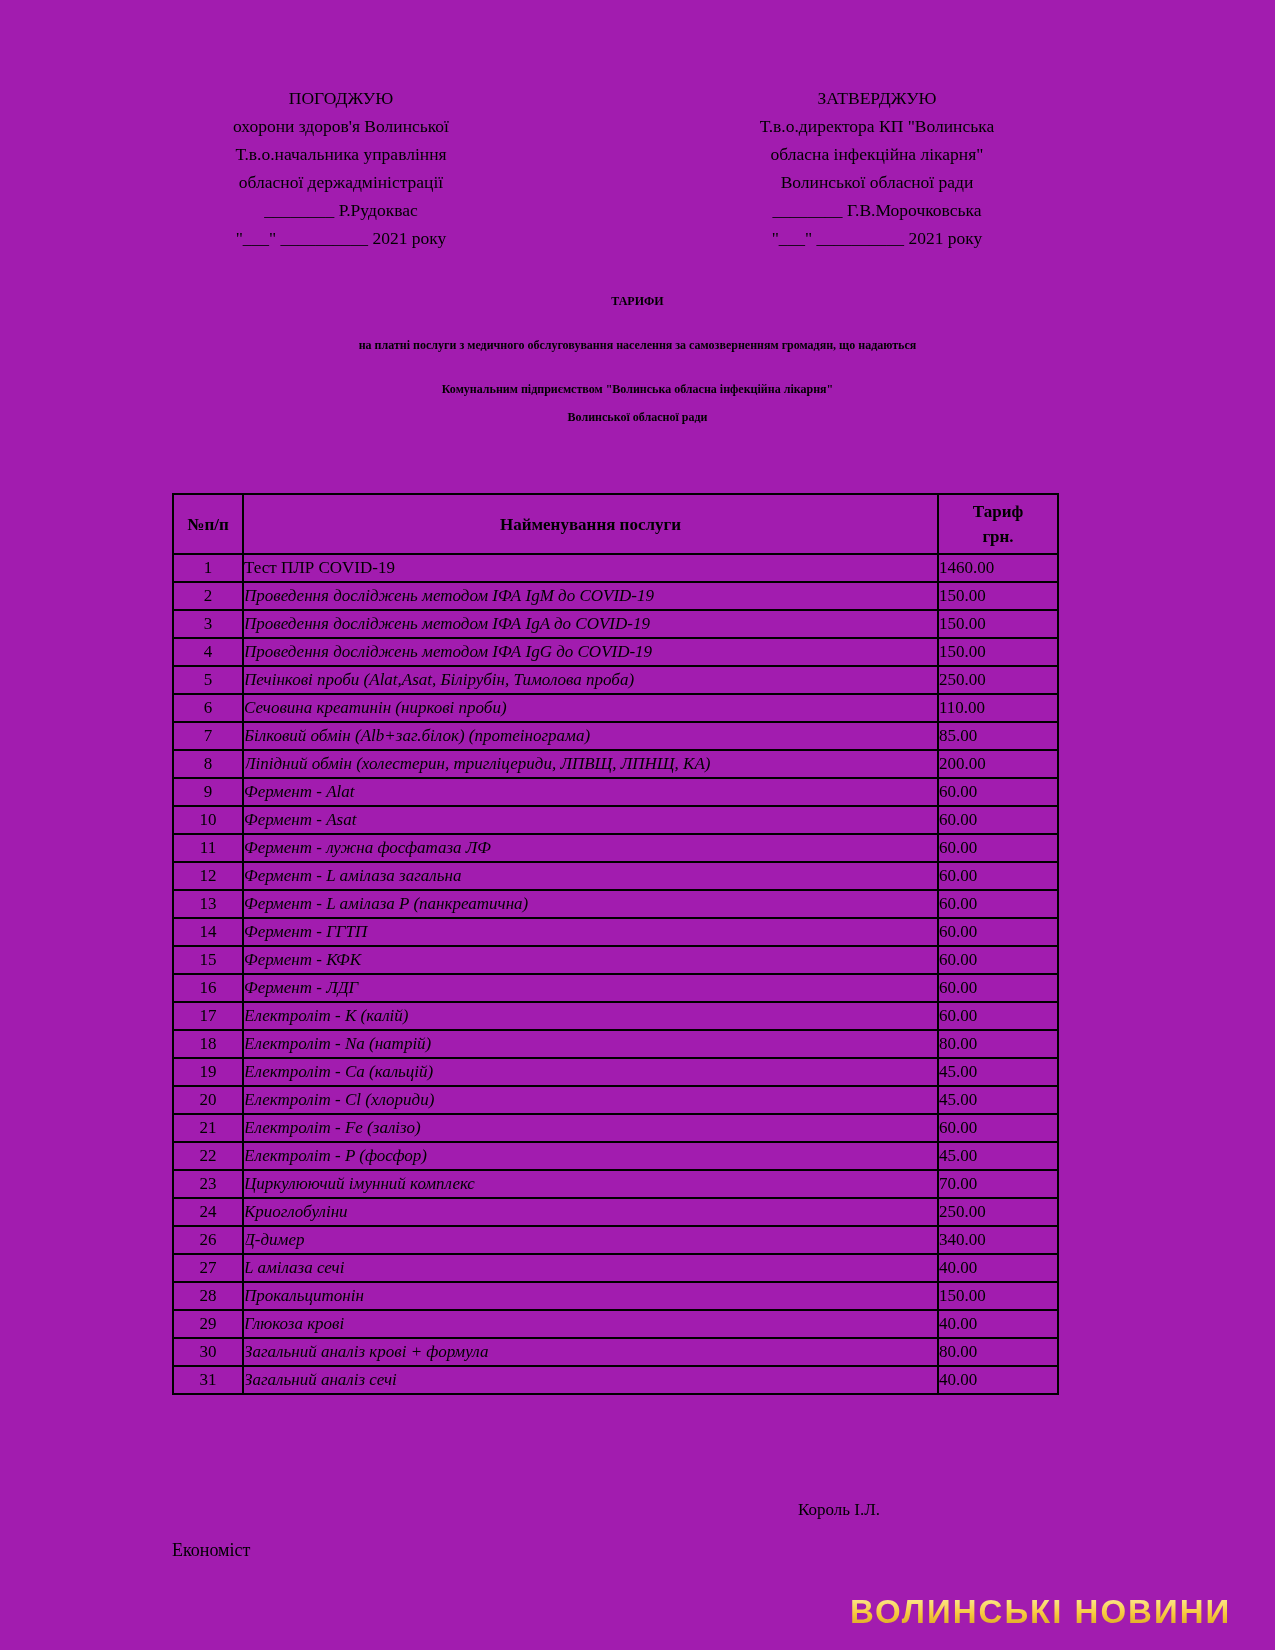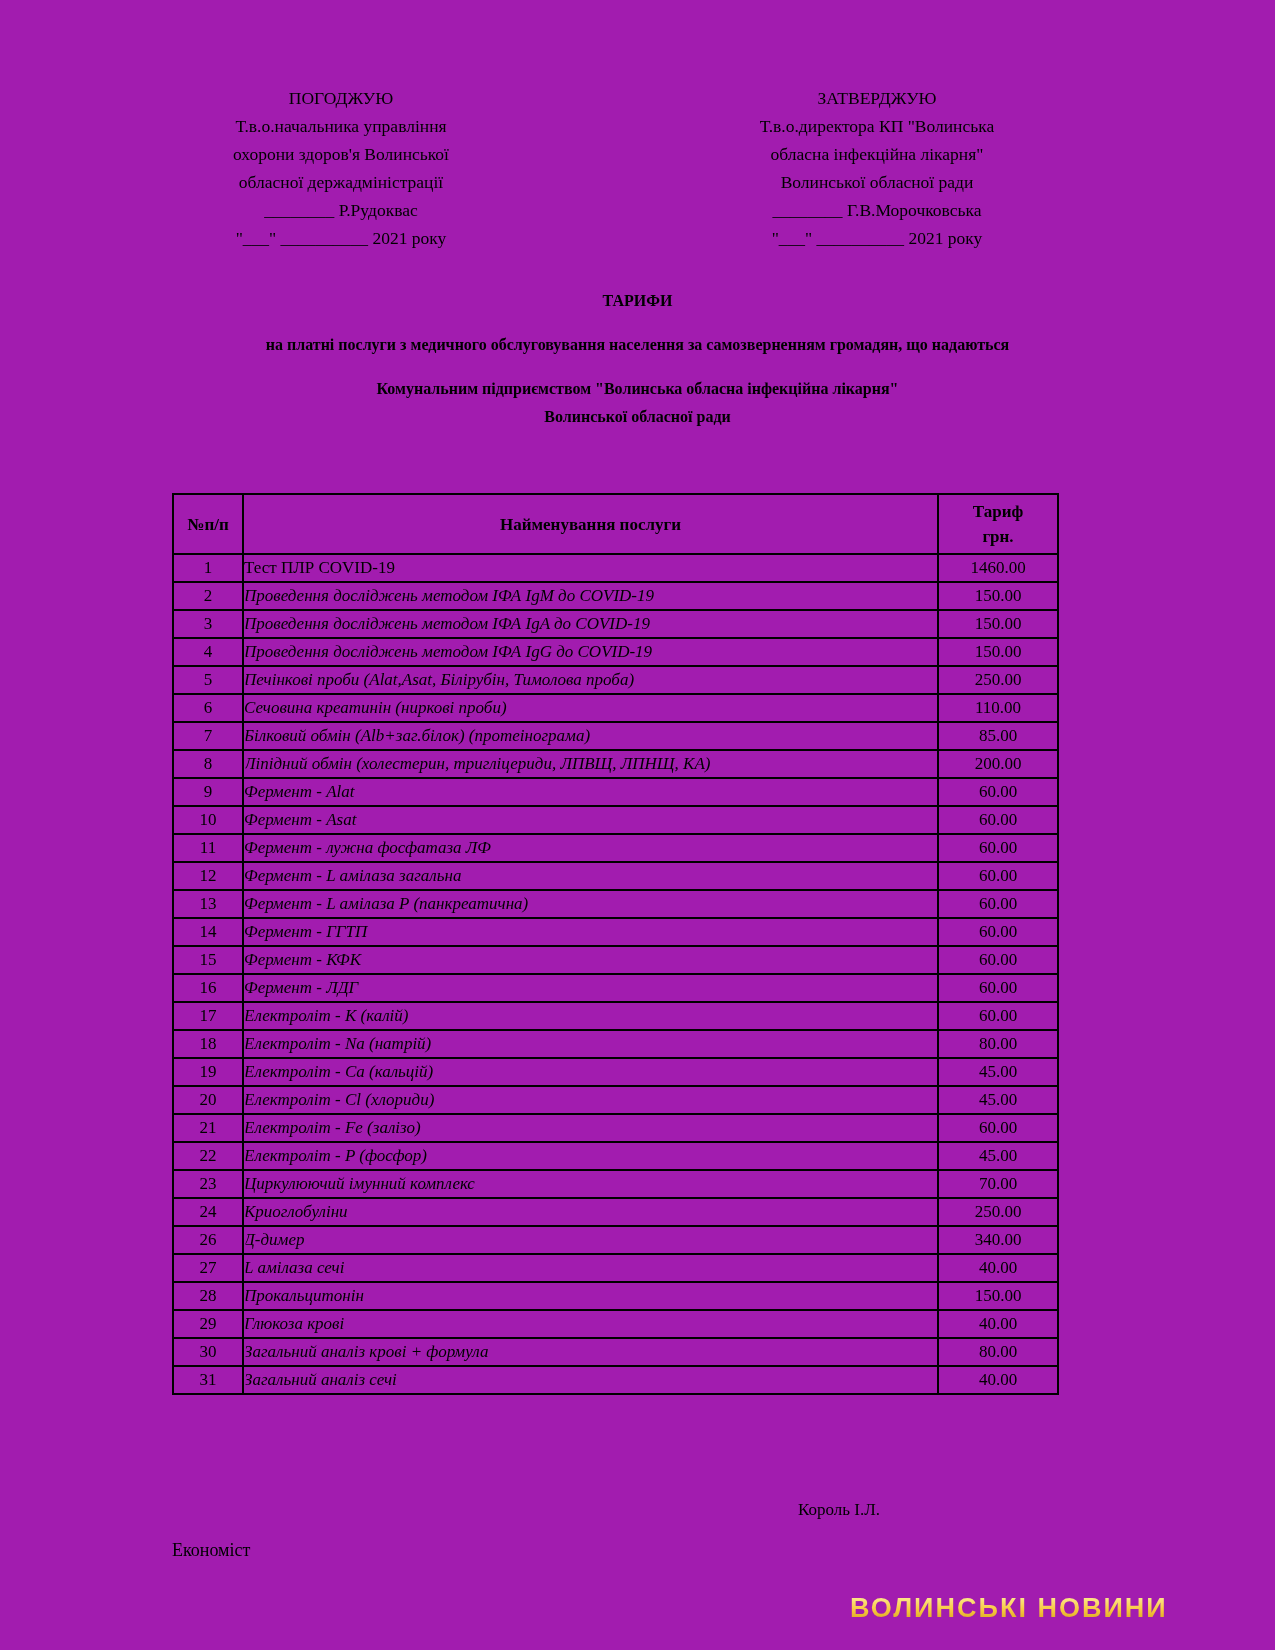--- a/index.html
+++ b/index.html
@@ -26,21 +26,21 @@
   .approval.right{left:677px;}
   .approval div{white-space:nowrap;}
   
   .title-block{
     position:absolute;
     top:287px;
     left:0;
     width:100%;
     text-align:center;
     font-weight:bold;
-    font-size:16px;
+    font-size:12px;
     line-height:28px;
   }
   .title-block .subtitle{
     max-width:830px;
     margin:16px auto;
   }
   .title-block .org{
     margin-top:9px;
   }
   
@@ -63,32 +63,32 @@
     font-weight:bold;
     height:58px;
     line-height:25px;
     text-align:center;
     vertical-align:middle;
   }
   table.tariffs td{height:26px;vertical-align:middle;}
   td.cnum{text-align:center;}
   td.cname{padding-left:24px;}
   td.cname.it{font-style:italic;border-radius:13px;}
-  td.cprice{text-align:center;padding-right:14px;margin-left:39px;}
+  td.cprice{text-align:left;padding-right:14px;margin-left:39px;}
   
   .footer-left{position:absolute;top:1500px;left:172px;font-size:18px;margin-top:40px;}
   .footer-right{position:absolute;top:1500px;left:798px;font-size:17px;}
   
   .watermark{
     position:absolute;
     top:1593px;
     left:850px;
     font-family:"Liberation Sans", sans-serif;
     font-weight:bold;
-    font-size:27px;
+    font-size:33px;
     letter-spacing:2px;
     white-space:nowrap;
     color:#e9b42c;
   }
   @supports (-webkit-background-clip: text) or (background-clip: text){
     .watermark{
       background:linear-gradient(180deg,#fff2a8 0%,#f7c83d 55%,#cf9a1c 100%);
       -webkit-background-clip:text;
       background-clip:text;
       color:transparent;
@@ -96,22 +96,22 @@
     }
   }
 </style>
 </head>
 <body>
 
 <div class="page">
 
   <div class="approval left">
     <div>ПОГОДЖУЮ</div>
+    <div>охорони здоров'я Волинської</div>
     <div>Т.в.о.начальника управління</div>
-    <div>охорони здоров'я Волинської</div>
     <div>обласної держадміністрації</div>
     <div>________ Р.Рудоквас</div>
     <div>"___" __________ 2021 року</div>
   </div>
 
   <div class="approval right">
     <div>ЗАТВЕРДЖУЮ</div>
     <div>Т.в.о.директора КП "Волинська</div>
     <div>обласна інфекційна лікарня"</div>
     <div>Волинської обласної ради</div>

